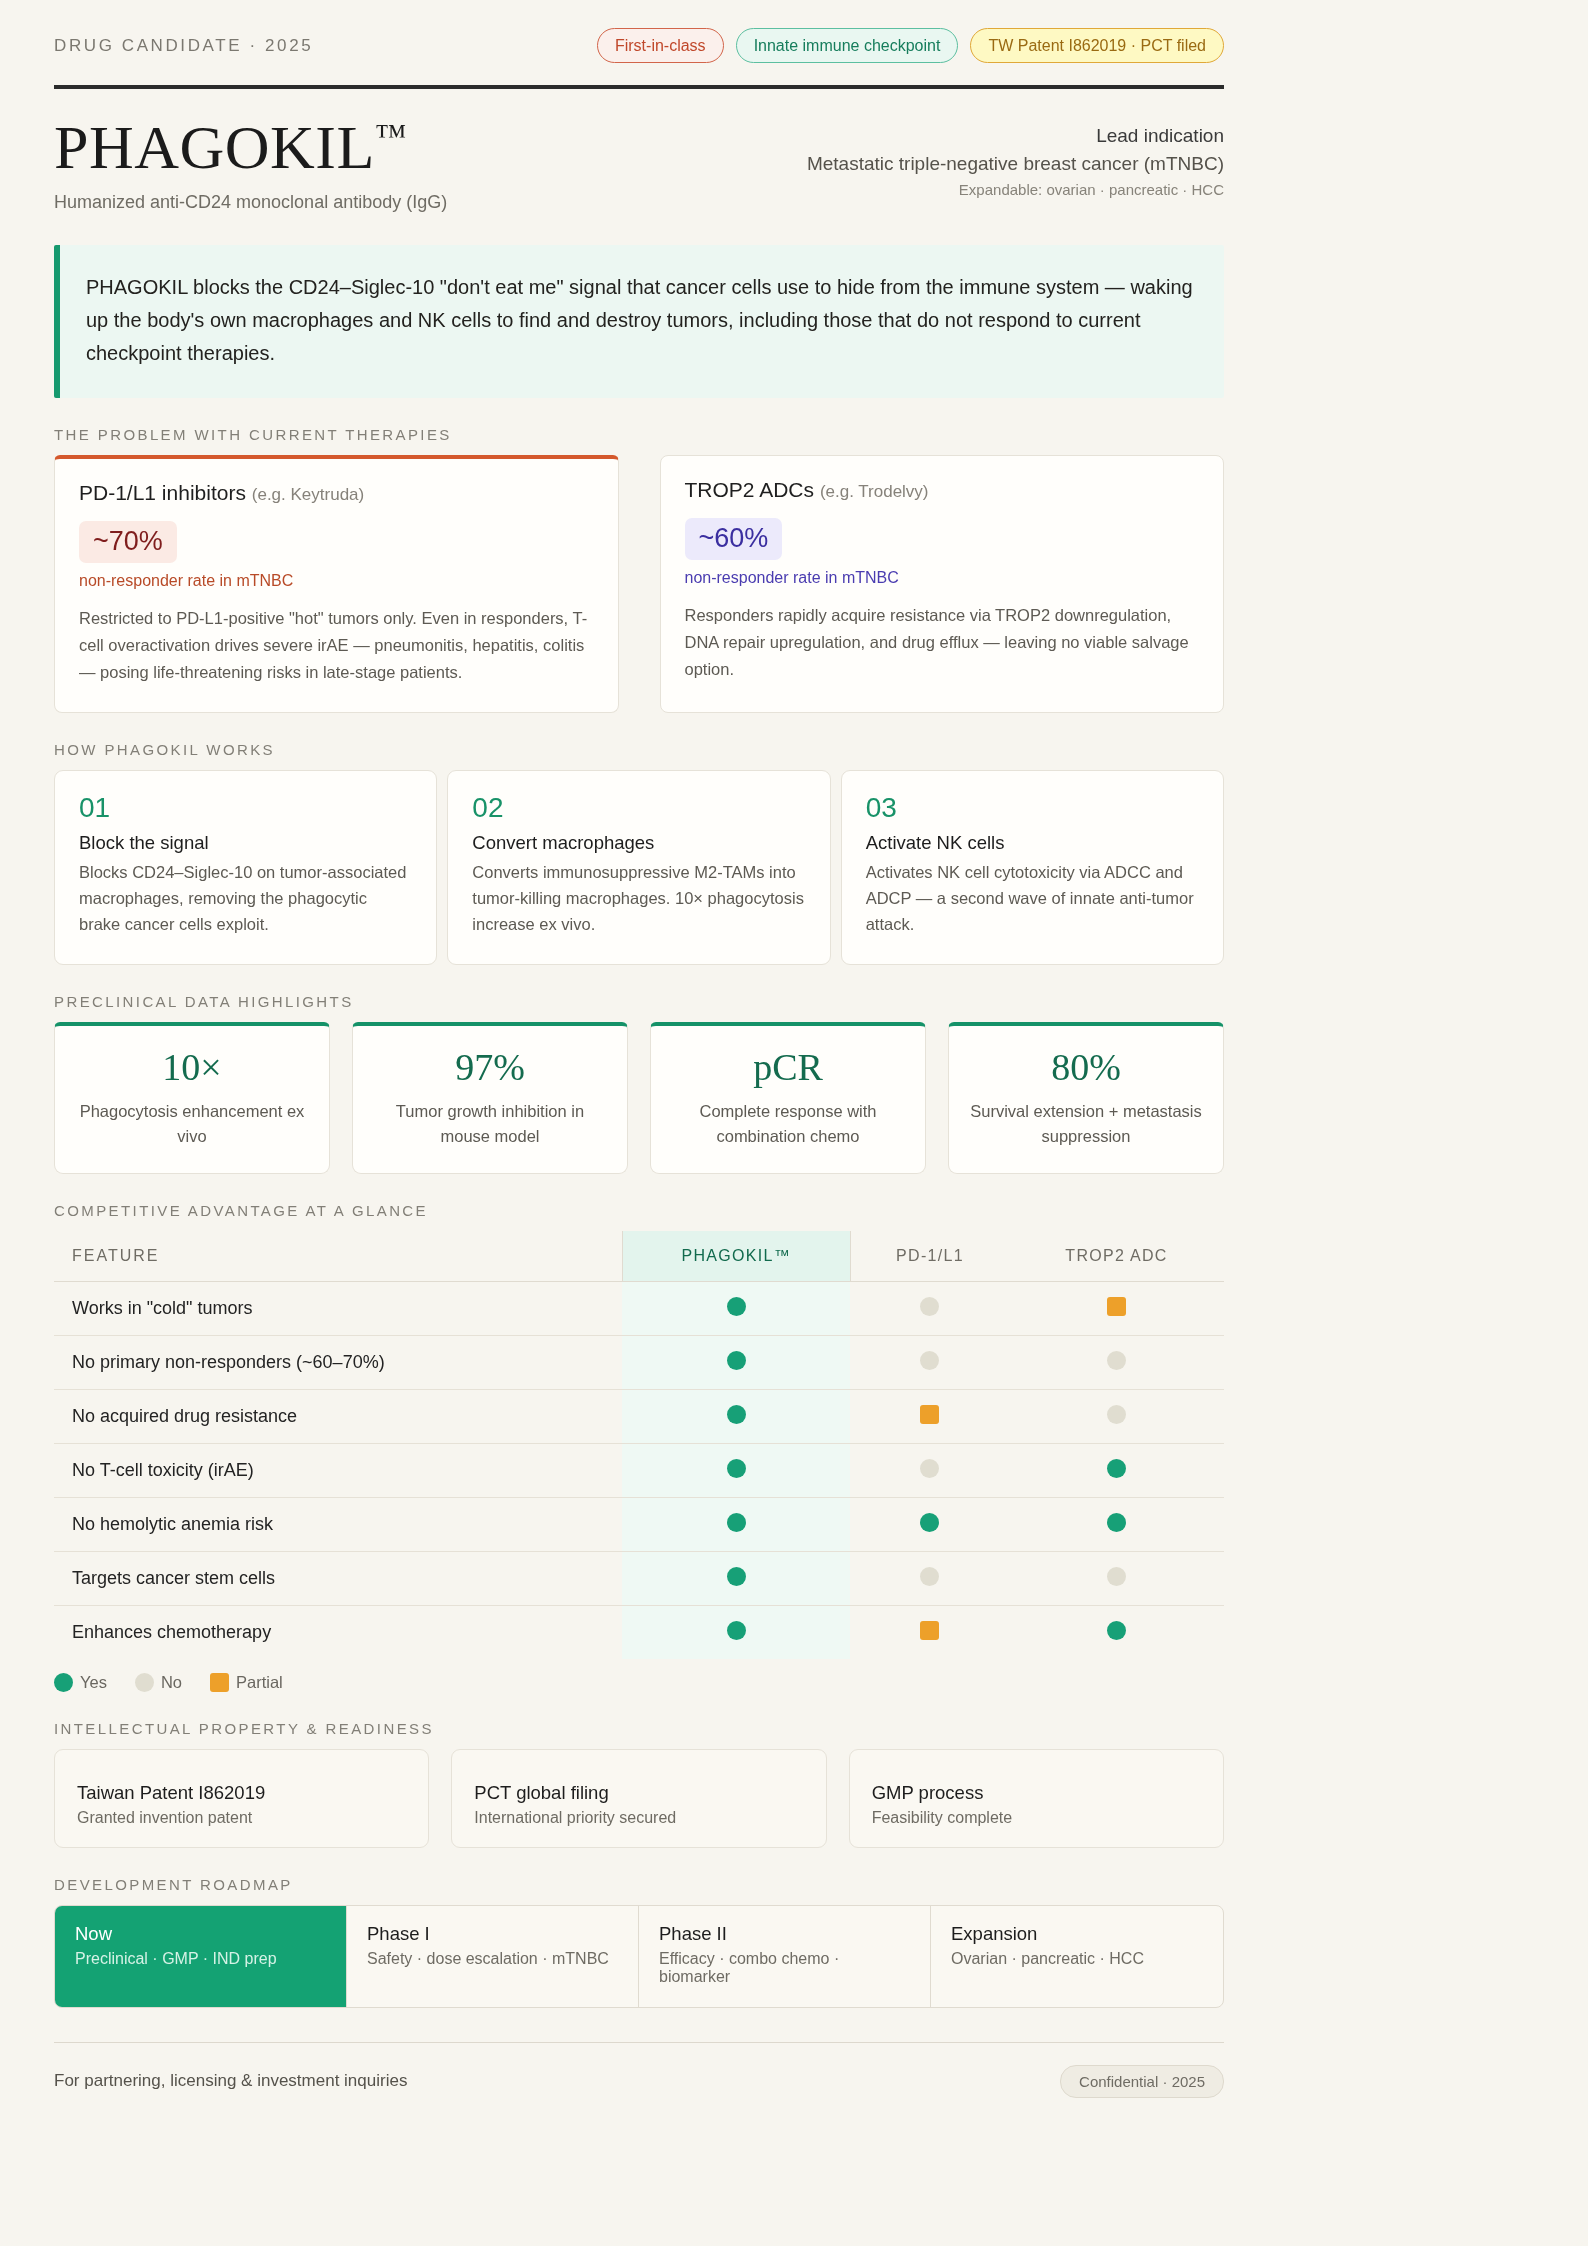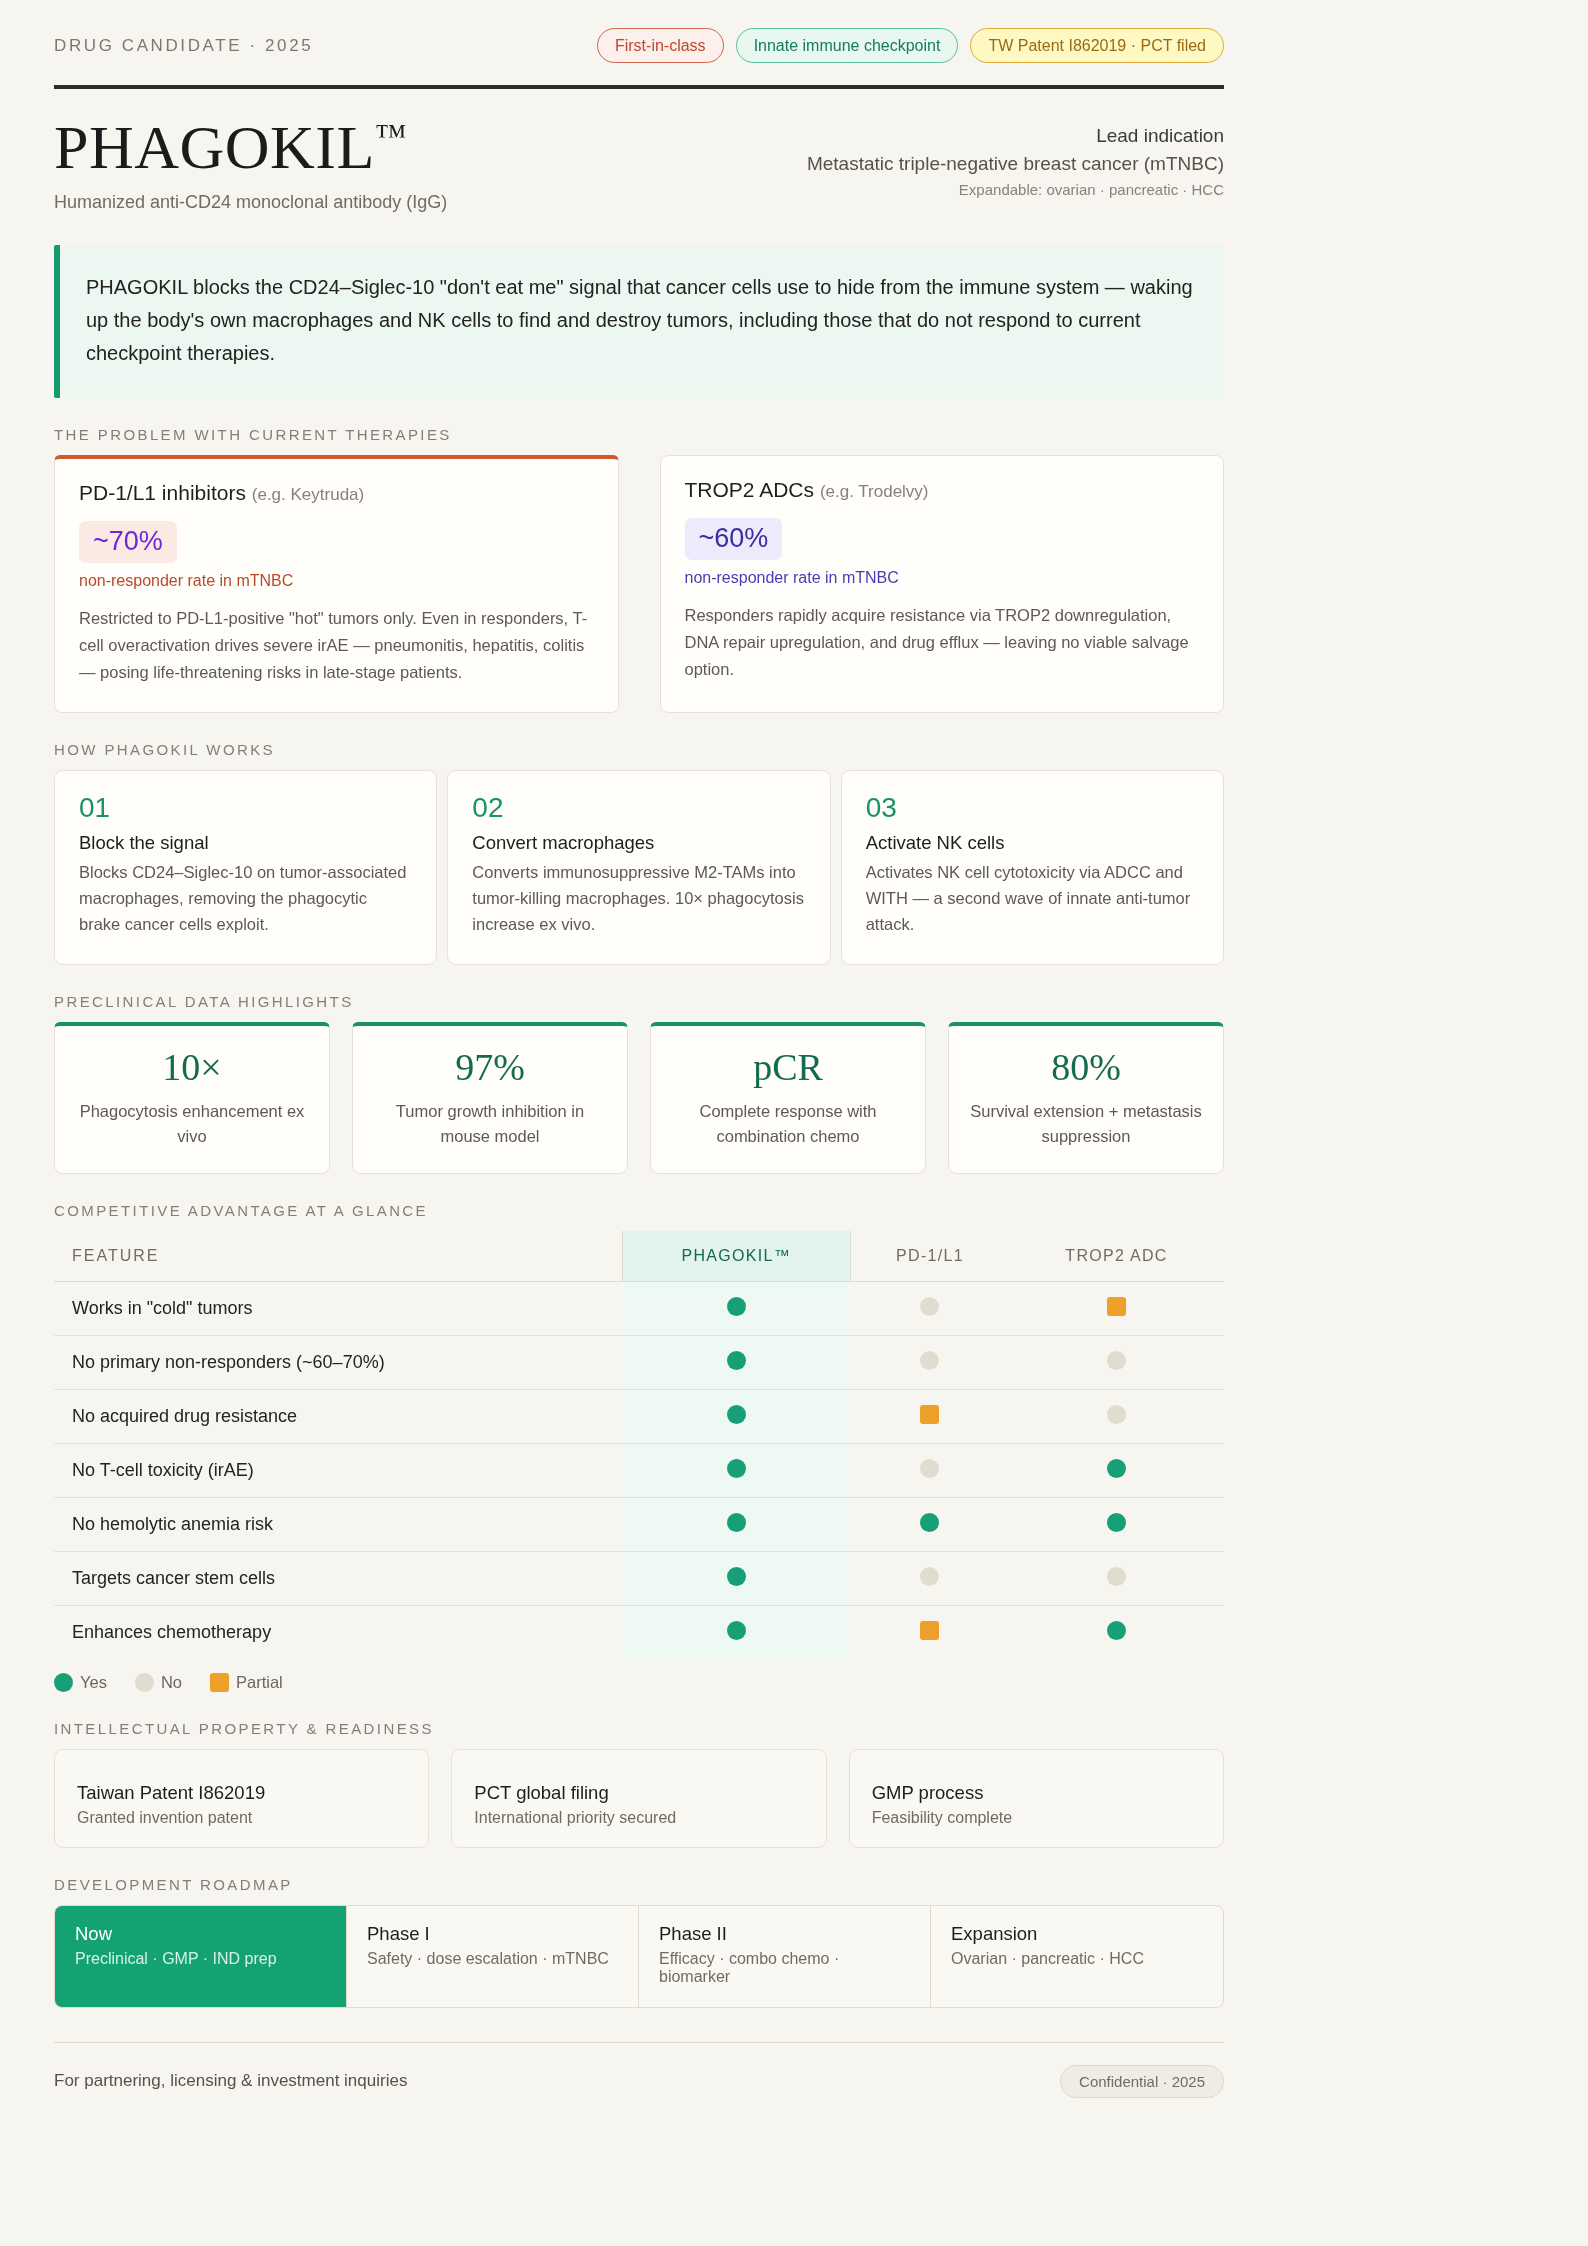--- a/index.html
+++ b/index.html
@@ -117,21 +117,21 @@
   }
   .pcard-title .eg { font-size: 17px; color: #86827a; }
   .statpill {
     display: inline-block;
     font-size: 27px;
     padding: 4px 14px;
     border-radius: 7px;
     line-height: 1.25;
     margin-bottom: 9px;
   }
-  .statpill.red    { background: #fbeae4; color: #6d28d9; }
+  .statpill.red    { background: #fbeae4; color: #7f1d1d; }
   .statpill.violet { background: #eceafb; color: #3b2fa0; }
   .statsub { font-size: 16px; margin-bottom: 15px; }
   .statsub.red    { color: #b84a27; }
   .statsub.violet { color: #4a3cb0; }
   .pcard-body {
     font-size: 16.5px;
     line-height: 1.63;
     color: #5d5a53;
   }
 
@@ -355,21 +355,21 @@
       <div class="mbody">Blocks CD24–Siglec-10 on tumor-associated macrophages, removing the phagocytic brake cancer cells exploit.</div>
     </div>
     <div class="mcard">
       <div class="mnum">02</div>
       <div class="mtitle">Convert macrophages</div>
       <div class="mbody">Converts immunosuppressive M2-TAMs into tumor-killing macrophages. 10× phagocytosis increase ex vivo.</div>
     </div>
     <div class="mcard">
       <div class="mnum">03</div>
       <div class="mtitle">Activate NK cells</div>
-      <div class="mbody">Activates NK cell cytotoxicity via ADCC and WITH — a second wave of innate anti-tumor attack.</div>
+      <div class="mbody">Activates NK cell cytotoxicity via ADCC and ADCP — a second wave of innate anti-tumor attack.</div>
     </div>
   </div>
 
   <div class="seclabel">PRECLINICAL DATA HIGHLIGHTS</div>
   <div class="stat-grid">
     <div class="scard">
       <div class="svalue">10×</div>
       <div class="slabel">Phagocytosis enhancement ex vivo</div>
     </div>
     <div class="scard">

